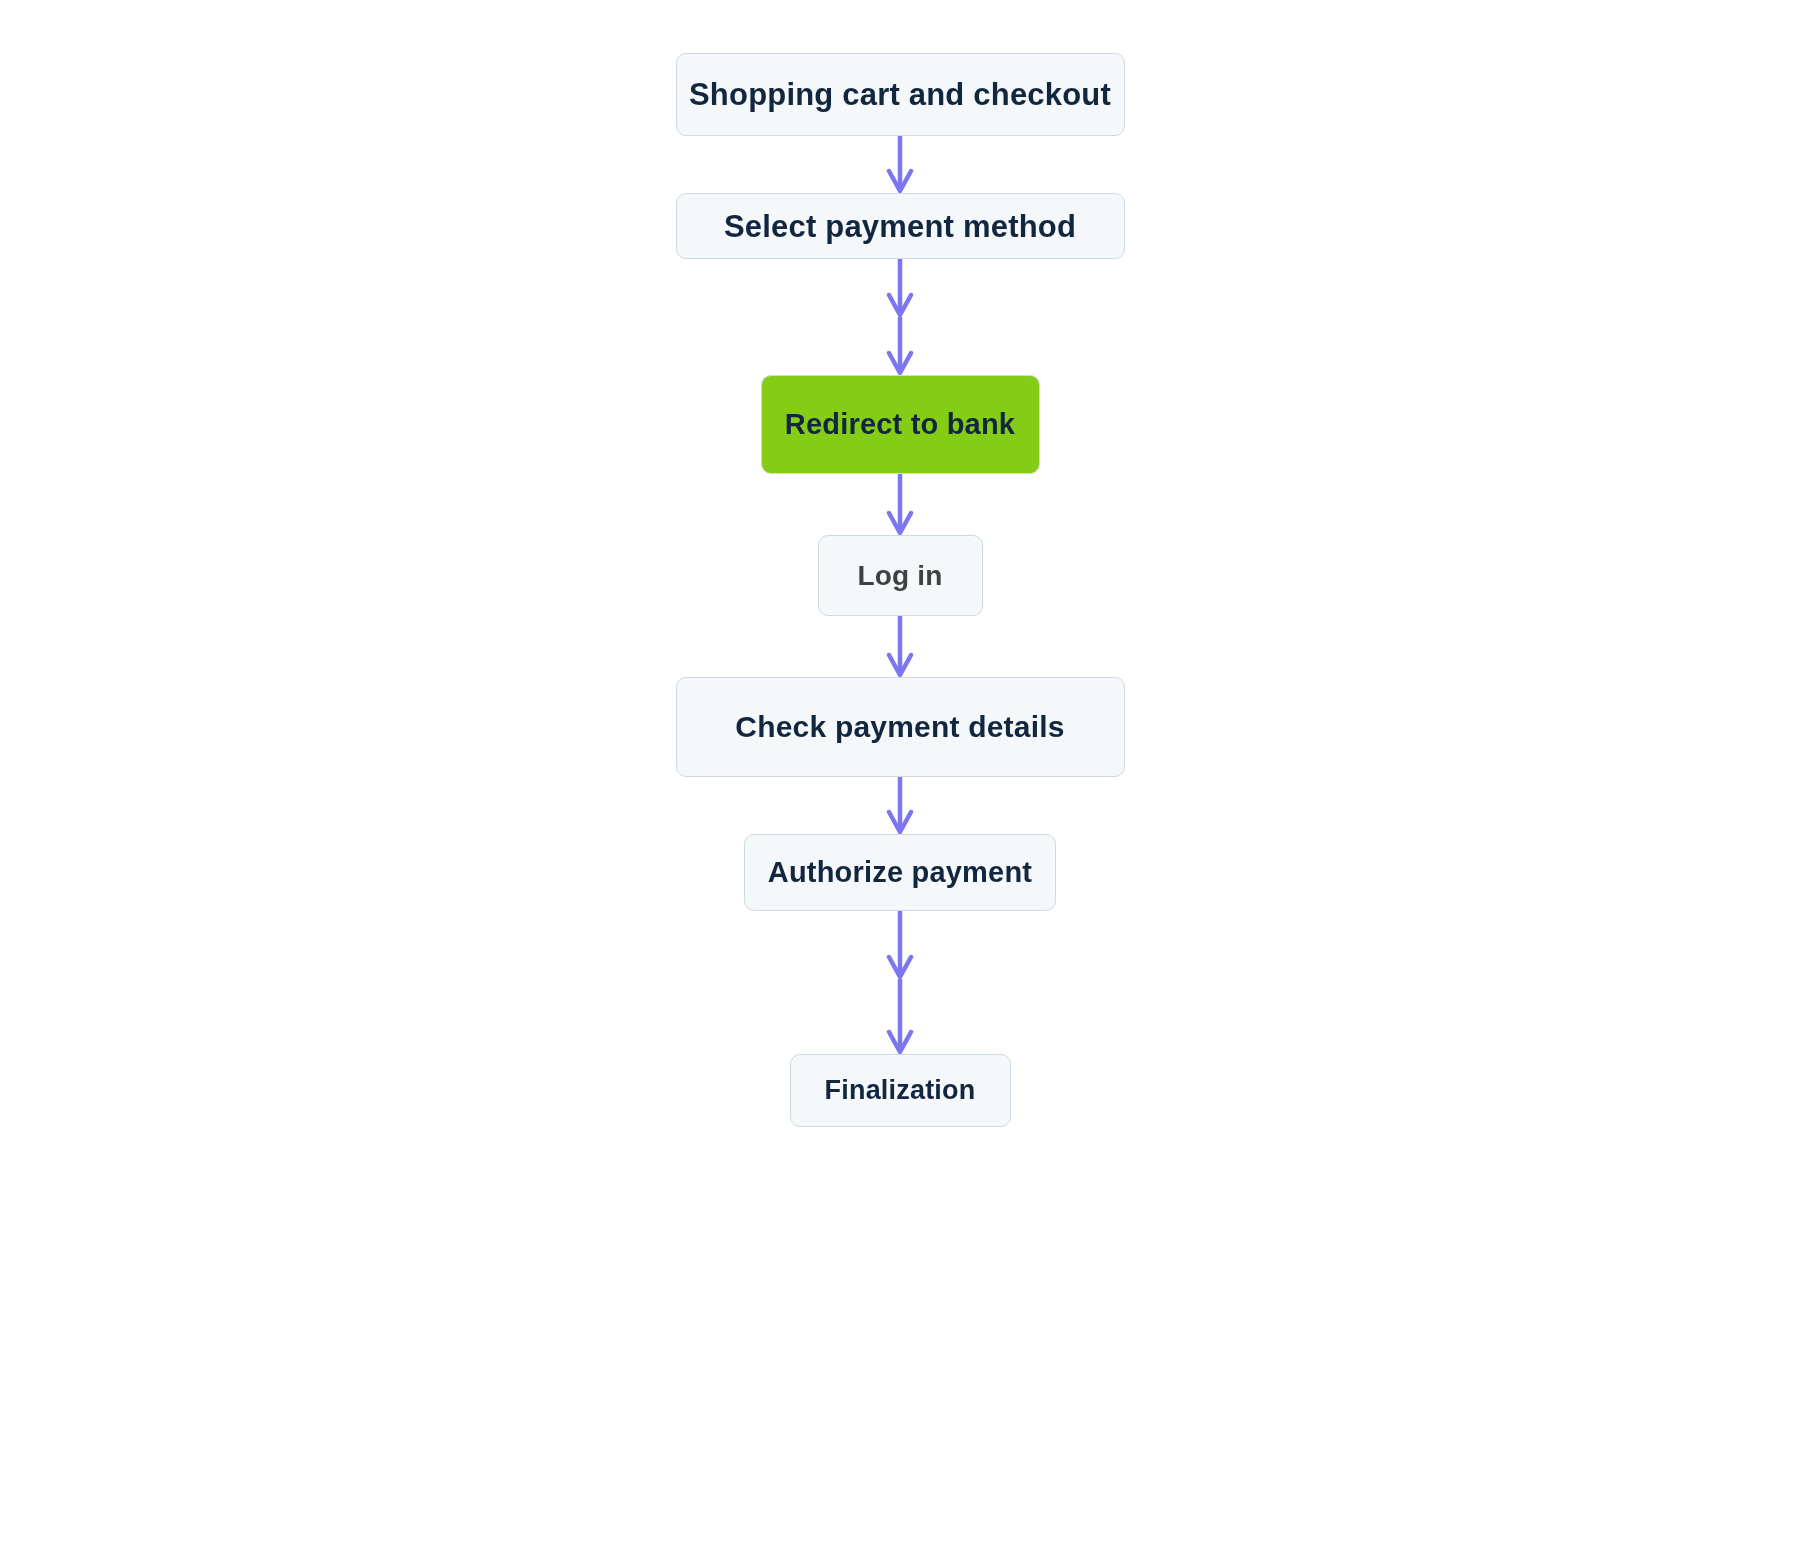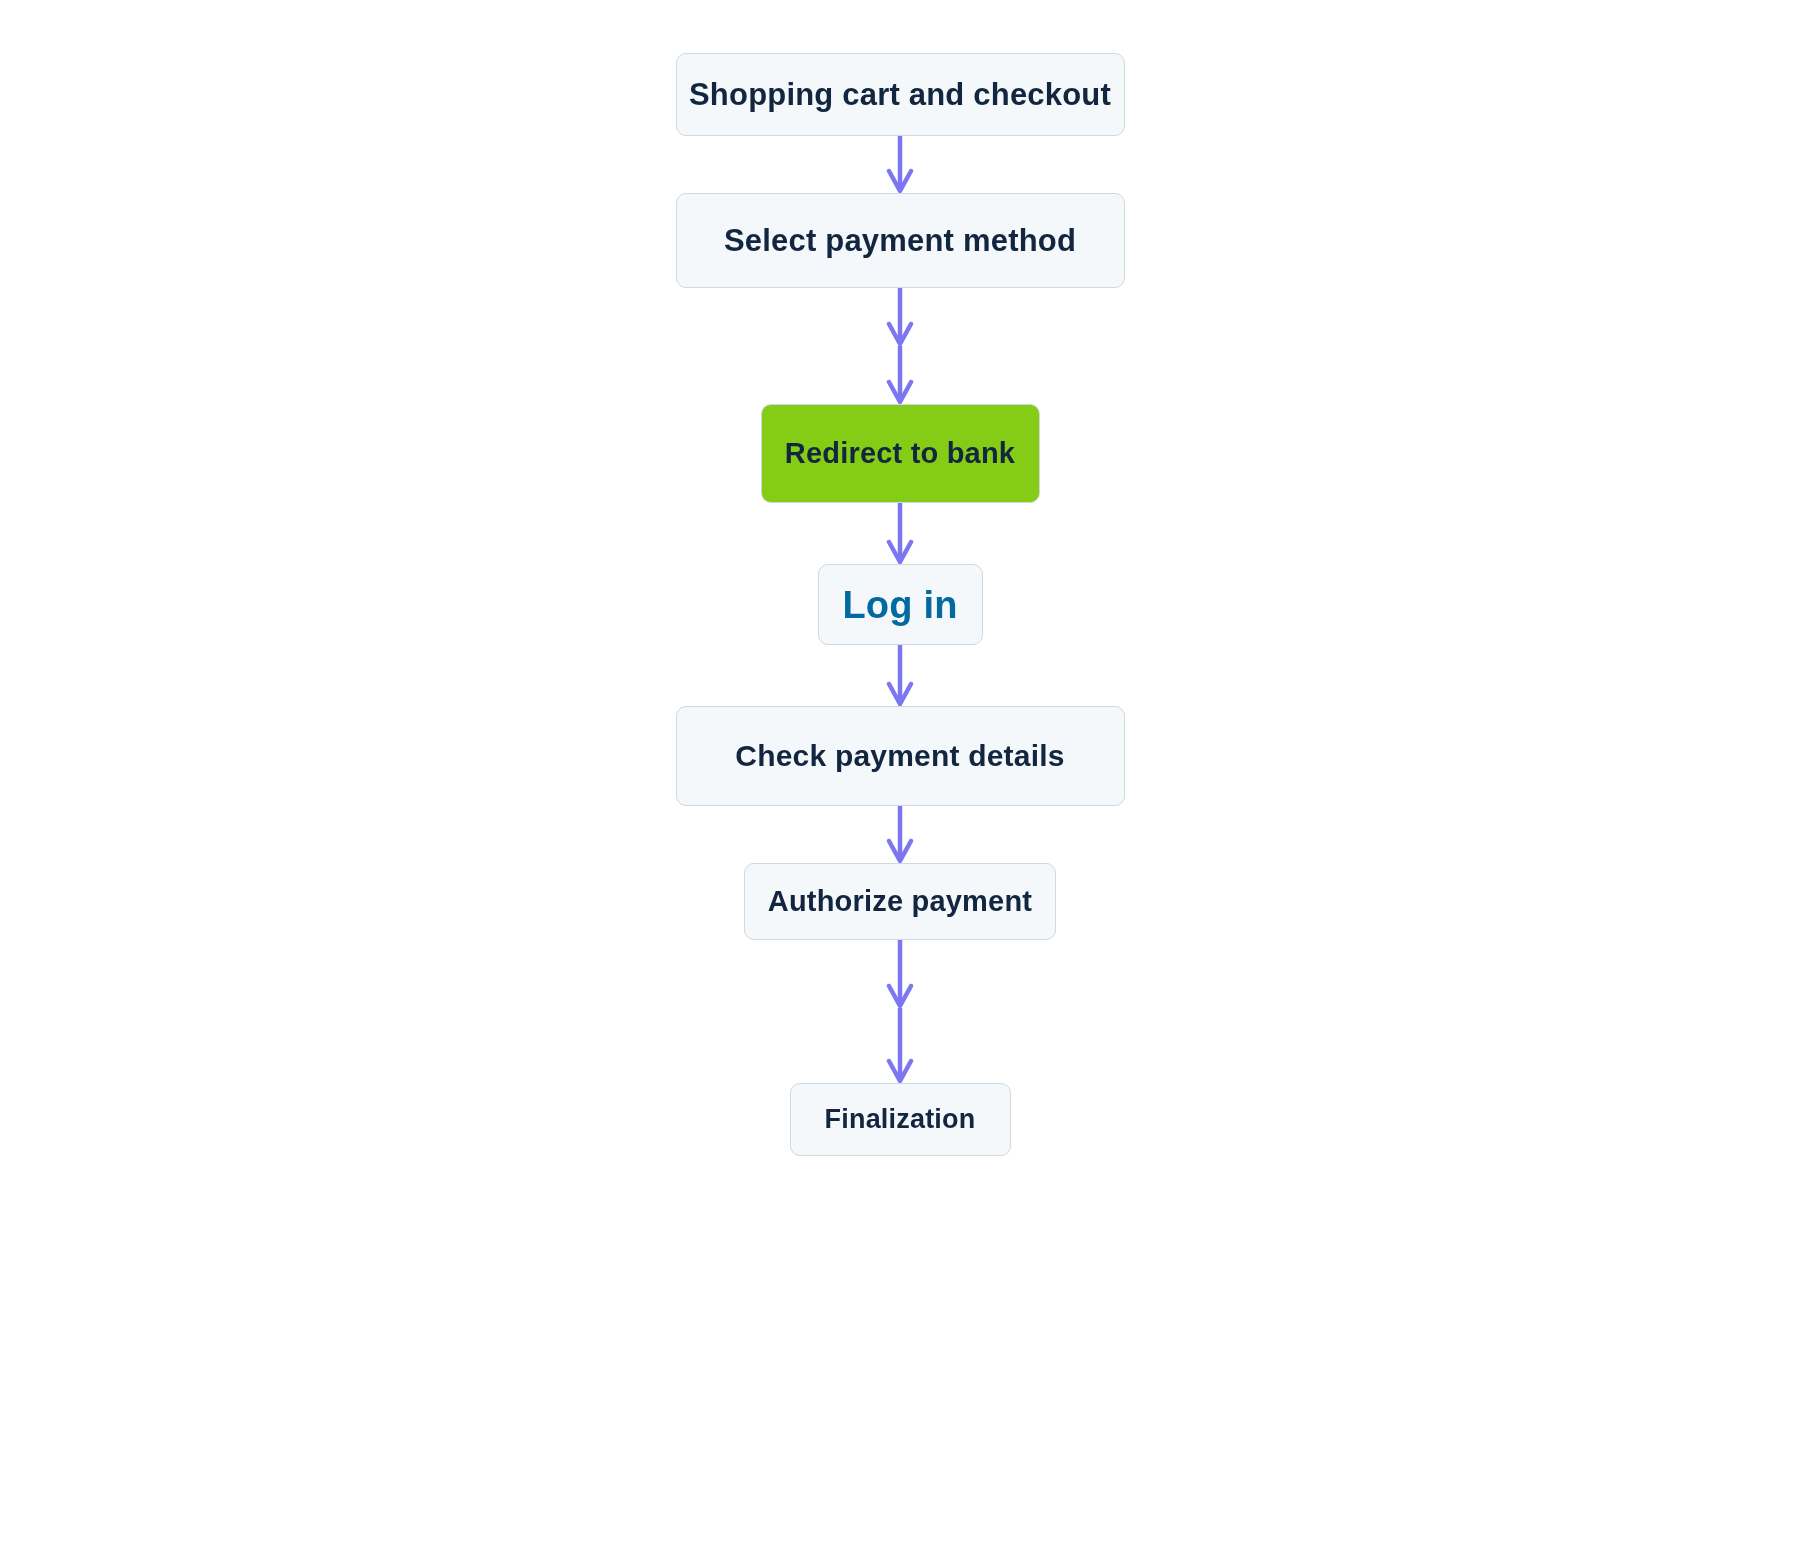--- a/index.html
+++ b/index.html
@@ -59,21 +59,21 @@
   <div class="flow-column" id="column" style="padding-top: 53px;">
       <div class="node" style="width: 449px; height: 83px; background: rgb(244, 248, 250); border-color: rgb(207, 217, 224); color: rgb(18, 38, 63); font-size: 31px;">
         <span class="node-label">Shopping cart and checkout</span>
       </div>
       <div class="connector" style="height: 57px; width: 40px;">
         <svg width="40" height="57" viewBox="0 0 40 57" xmlns="http://www.w3.org/2000/svg">
           <line x1="20" y1="0" x2="20" y2="52" stroke="#7c77f0" stroke-width="4.5"></line>
           <path d="M 9 35 L 20 55 L 31 35" fill="none" stroke="#7c77f0" stroke-width="4.5" stroke-linecap="round" stroke-linejoin="round"></path>
         </svg>
       </div>
-      <div class="node" style="width: 449px; height: 95px; background: rgb(244, 248, 250); border-color: rgb(207, 217, 224); color: rgb(18, 38, 63); font-size: 31px;">
+      <div class="node" style="width: 449px; height: 66px; background: rgb(244, 248, 250); border-color: rgb(207, 217, 224); color: rgb(18, 38, 63); font-size: 31px;">
         <span class="node-label">Select payment method</span>
       </div>
       <div class="connector" style="height: 58px; width: 40px;">
         <svg width="40" height="58" viewBox="0 0 40 58" xmlns="http://www.w3.org/2000/svg">
           <line x1="20" y1="0" x2="20" y2="53" stroke="#7c77f0" stroke-width="4.5"></line>
           <path d="M 9 36 L 20 56 L 31 36" fill="none" stroke="#7c77f0" stroke-width="4.5" stroke-linecap="round" stroke-linejoin="round"></path>
         </svg>
       </div>
       <div class="connector" style="height: 58px; width: 40px;">
         <svg width="40" height="58" viewBox="0 0 40 58" xmlns="http://www.w3.org/2000/svg">
@@ -83,21 +83,21 @@
       </div>
       <div class="node" style="width: 279px; height: 99px; background: #84cc16; border-color: rgb(207, 217, 224); color: rgb(18, 38, 63); font-size: 29px;">
         <span class="node-label">Redirect to bank</span>
       </div>
       <div class="connector" style="height: 61px; width: 40px;">
         <svg width="40" height="61" viewBox="0 0 40 61" xmlns="http://www.w3.org/2000/svg">
           <line x1="20" y1="0" x2="20" y2="56" stroke="#7c77f0" stroke-width="4.5"></line>
           <path d="M 9 39 L 20 59 L 31 39" fill="none" stroke="#7c77f0" stroke-width="4.5" stroke-linecap="round" stroke-linejoin="round"></path>
         </svg>
       </div>
-      <div class="node" style="width: 165px; height: 81px; background: rgb(244, 248, 250); border-color: rgb(207, 217, 224); color: #0369a1; font-size: 38px;">
+      <div class="node" style="width: 165px; height: 81px; background: rgb(244, 248, 250); border-color: rgb(207, 217, 224); color: #404040; font-size: 28px;">
         <span class="node-label">Log in</span>
       </div>
       <div class="connector" style="height: 61px; width: 40px;">
         <svg width="40" height="61" viewBox="0 0 40 61" xmlns="http://www.w3.org/2000/svg">
           <line x1="20" y1="0" x2="20" y2="56" stroke="#7c77f0" stroke-width="4.5"></line>
           <path d="M 9 39 L 20 59 L 31 39" fill="none" stroke="#7c77f0" stroke-width="4.5" stroke-linecap="round" stroke-linejoin="round"></path>
         </svg>
       </div>
       <div class="node" style="width: 449px; height: 100px; background: rgb(244, 248, 250); border-color: rgb(207, 217, 224); color: rgb(18, 38, 63); font-size: 30px;">
         <span class="node-label">Check payment details</span>

